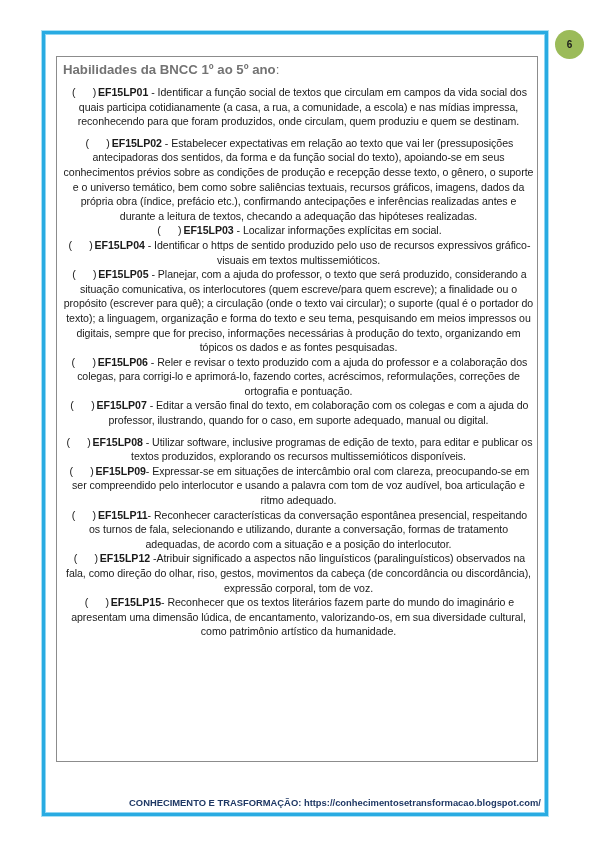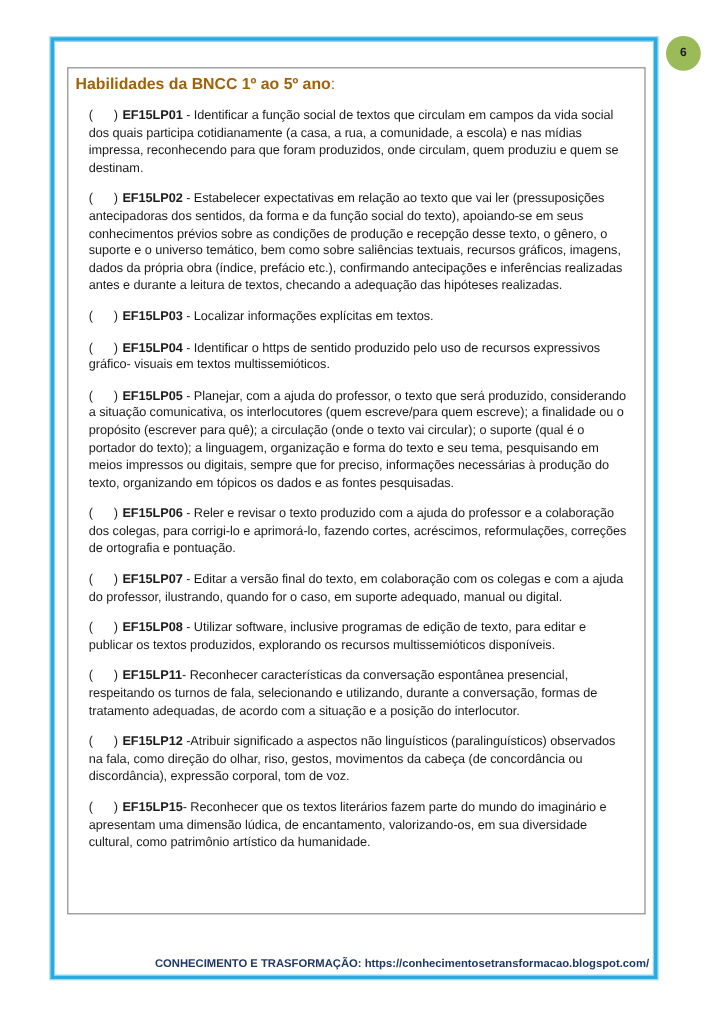--- a/index.html
+++ b/index.html
@@ -46,29 +46,30 @@
       width: 482px;
       height: 706px;
       border: 1px solid #8c8c8c;
       box-sizing: border-box;
       padding: 4px 3px 0 6px;
     }
     .heading {
       font-size: 13.2px;
       margin: 0 0 7px 0;
       line-height: 17px;
-      color: #a16207;
+      color: #737373;
     }
     .heading b { font-weight: bold; }
     .item {
       font-size: 10.6px;
       line-height: 14.6px;
-      margin: 11px;
+      margin: 0;
       color: #1a1a1a;
       letter-spacing: -0.05px;
+      text-align: center;
     }
     .item.gap { margin-top: 7px; }
     .item .paren {
       display: inline-block;
       width: 28px;
       white-space: pre;
     }
     .item .code { font-weight: bold; }
     .footer {
       position: absolute;
@@ -88,32 +89,33 @@
 
 <div class="page-badge">6</div>
 
 <div class="content-box">
   <div class="heading"><b>Habilidades da BNCC 1º ao 5º ano</b><span>:</span></div>
 
   <p class="item"><span class="paren">(      )</span><span class="code">EF15LP01</span><span> - </span><span>Identificar a função social de textos que circulam em campos da vida social dos quais participa cotidianamente (a casa, a rua, a comunidade, a escola) e nas mídias impressa, reconhecendo para que foram produzidos, onde circulam, quem produziu e quem se destinam.</span></p>
 
   <p class="item gap"><span class="paren">(      )</span><span class="code">EF15LP02</span><span> - </span><span>Estabelecer expectativas em relação ao texto que vai ler (pressuposições antecipadoras dos sentidos, da forma e da função social do texto), apoiando-se em seus conhecimentos prévios sobre as condições de produção e recepção desse texto, o gênero, o suporte e o universo temático, bem como sobre saliências textuais, recursos gráficos, imagens, dados da própria obra (índice, prefácio etc.), confirmando antecipações e inferências realizadas antes e durante a leitura de textos, checando a adequação das hipóteses realizadas.</span></p>
 
-  <p class="item"><span class="paren">(      )</span><span class="code">EF15LP03</span><span> - </span><span>Localizar informações explícitas em textos.</span></p>
+  <p class="item"><span class="paren">(      )</span><span class="code">EF15LP03</span><span> - </span><span>Localizar informações explícitas em social.</span></p>
 
   <p class="item"><span class="paren">(      )</span><span class="code">EF15LP04</span><span> - </span><span>Identificar o https de sentido produzido pelo uso de recursos expressivos gráfico- visuais em textos multissemióticos.</span></p>
 
   <p class="item"><span class="paren">(      )</span><span class="code">EF15LP05</span><span> - </span><span>Planejar, com a ajuda do professor, o texto que será produzido, considerando a situação comunicativa, os interlocutores (quem escreve/para quem escreve); a finalidade ou o propósito (escrever para quê); a circulação (onde o texto vai circular); o suporte (qual é o portador do texto); a linguagem, organização e forma do texto e seu tema, pesquisando em meios impressos ou digitais, sempre que for preciso, informações necessárias à produção do texto, organizando em tópicos os dados e as fontes pesquisadas.</span></p>
 
   <p class="item"><span class="paren">(      )</span><span class="code">EF15LP06</span><span> - </span><span>Reler e revisar o texto produzido com a ajuda do professor e a colaboração dos colegas, para corrigi-lo e aprimorá-lo, fazendo cortes, acréscimos, reformulações, correções de ortografia e pontuação.</span></p>
 
   <p class="item"><span class="paren">(      )</span><span class="code">EF15LP07</span><span> - </span><span>Editar a versão final do texto, em colaboração com os colegas e com a ajuda do professor, ilustrando, quando for o caso, em suporte adequado, manual ou digital.</span></p>
 
   <p class="item gap"><span class="paren">(      )</span><span class="code">EF15LP08</span><span> - </span><span>Utilizar software, inclusive programas de edição de texto, para editar e publicar os textos produzidos, explorando os recursos multissemióticos disponíveis.</span></p>
 
+  <p class="item"><span class="paren">(      )</span><span class="code">EF15LP09</span><span>- </span><span>Expressar-se em situações de intercâmbio oral com clareza, preocupando-se em ser compreendido pelo interlocutor e usando a palavra com tom de voz audível, boa articulação e ritmo adequado.</span></p>
 
 
   <p class="item"><span class="paren">(      )</span><span class="code">EF15LP11</span><span>- </span><span>Reconhecer características da conversação espontânea presencial, respeitando os turnos de fala, selecionando e utilizando, durante a conversação, formas de tratamento adequadas, de acordo com a situação e a posição do interlocutor.</span></p>
 
   <p class="item"><span class="paren">(      )</span><span class="code">EF15LP12</span><span> -</span><span>Atribuir significado a aspectos não linguísticos (paralinguísticos) observados na fala, como direção do olhar, riso, gestos, movimentos da cabeça (de concordância ou discordância), expressão corporal, tom de voz.</span></p>
 
 
 
   <p class="item"><span class="paren">(      )</span><span class="code">EF15LP15</span><span>- </span><span>Reconhecer que os textos literários fazem parte do mundo do imaginário e apresentam uma dimensão lúdica, de encantamento, valorizando-os, em sua diversidade cultural, como patrimônio artístico da humanidade.</span></p>
 </div>

